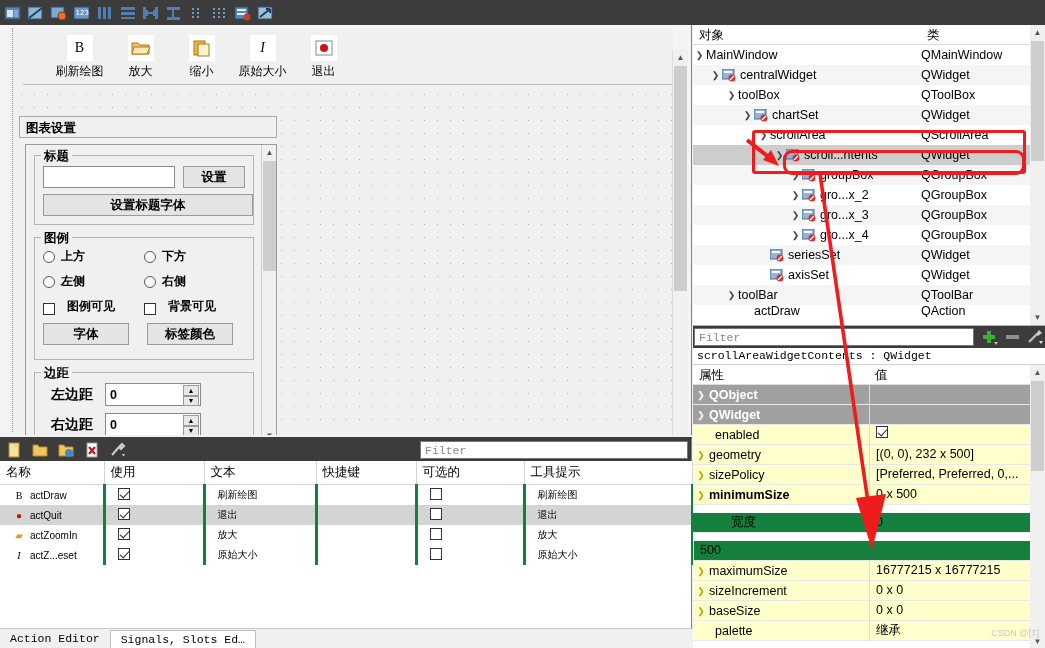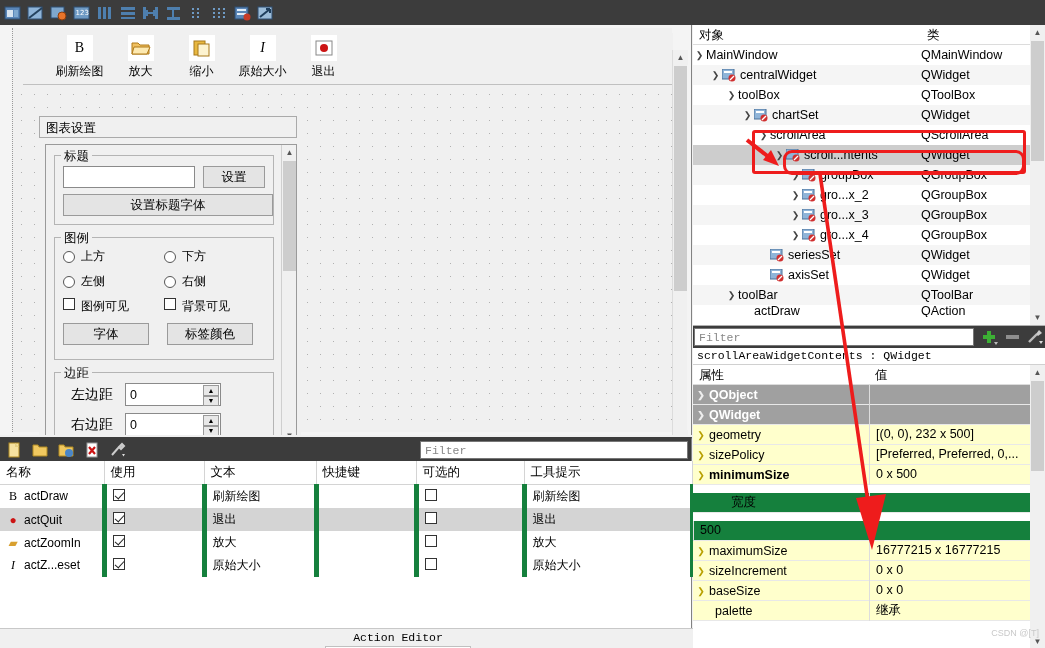--- a/index.html
+++ b/index.html
@@ -39,22 +39,23 @@
     display:flex; align-items:flex-start; padding-top:2px;
   }
   .dt-item{ width:57px; display:flex; flex-direction:column; align-items:center;
     cursor:pointer; margin-right:4px;}
   .dt-item:first-child{margin-left:28px;}
   .dt-ico{ width:26px;height:26px; background:#fff; border:1px solid #fff;
     display:flex;align-items:center;justify-content:center; font-size:14px;}
   .dt-lbl{ font-size:12px; margin-top:2px; white-space:nowrap;}
   
   #chart-set-panel{
-    position:absolute; left:26px; top:88px; width:262px; height:330px;
+    position:absolute; left:6px; top:88px; width:262px; height:330px;
     background:#f0f0f0;
+    font-weight:bold;
   }
   #chart-set-title{
     position:absolute; left:0; top:0; width:258px; height:22px;
     border:1px solid #aaa; background:#f0f0f0; padding:3px 6px; font-size:12.5px;
   }
   #scroll-inner{
     position:absolute; left:6px; top:28px; width:252px; height:300px;
     border:1px solid #9a9a9a; background:#f0f0f0; overflow:hidden;
   }
   #scroll-content{ position:absolute; left:0; top:0; width:236px; padding:6px 8px;}
@@ -64,21 +65,21 @@
   .ed-line{ width:132px;height:22px;border:1px solid #8a8a8a;background:#fff;}
   .btn{ height:22px; border:1px solid #9a9a9a; background:#e4e4e4; font-size:12.5px;
     display:flex;align-items:center;justify-content:center; cursor:pointer;
     font-family:"Liberation Sans",sans-serif;}
   .btn-set{ width:62px; margin-left:8px;}
   .btn-wide{ width:210px; margin-top:2px;}
   .btn-half{ width:86px;}
   .radio-row{display:flex; margin-bottom:8px;}
   .radio-cell{ width:105px; display:flex; align-items:center; gap:6px; cursor:pointer;}
   .radio{ width:12px;height:12px;border:1.5px solid #555;border-radius:50%;background:#fff;}
-  .chk-cell{ width:105px; display:flex; align-items:flex-start; gap:6px; cursor:pointer;}
+  .chk-cell{ width:105px; display:flex; align-items:flex-end; gap:12px; cursor:pointer;}
   .chk{ width:12px;height:12px;border:1.5px solid #333;background:#fff;}
   .spin-row{ display:flex; align-items:center; margin-bottom:7px;}
   .spin-lbl{ width:62px; font-size:14px; padding-left:8px;}
   .spin{ width:96px;height:23px;border:1px solid #8a8a8a;background:#fff;
     display:flex; align-items:center; position:relative;}
   .spin span{padding-left:4px;font-size:12.5px;}
   .spin-btns{ position:absolute; right:1px; top:1px; width:16px; height:21px;
     display:flex; flex-direction:column;}
   .spin-b{ flex:1; border:1px solid #9a9a9a; background:#e8e8e8;
     display:flex;align-items:center;justify-content:center; font-size:7px; cursor:pointer;}
@@ -103,30 +104,30 @@
   }
   #ae-toolbar{ height:22px; background:#3c3c3c; display:flex; align-items:center;
     padding-left:4px; gap:6px; position:relative;}
   #ae-filter{ position:absolute; left:420px; top:2px; width:268px; height:18px;
     background:#fff; border:1px solid #777; color:#888; font-size:11.5px;
     font-family:"Liberation Mono",monospace; padding:2px 4px;}
   #ae-table{ width:692px; border-collapse:collapse; table-layout:fixed;}
   #ae-table th{ font-weight:normal; text-align:left; font-size:12.5px;
     padding:3px 6px; border-right:1px solid #d4d4d4; border-bottom:1px solid #d4d4d4;
     background:#fff;}
-  #ae-table td{ font-size:12px; padding:3px 6px; border-right:5px solid #15803d;}
+  #ae-table td{ font-size:10px; padding:3px 12px; border-right:3px solid #15803d;}
   #ae-table tr.alt td{ background:#d4d4d4;}
   .ae-chk{ width:12px;height:12px;border:1.3px solid #333;background:#fff;display:inline-block;
     position:relative;}
   .ae-chk.on::after{content:"";position:absolute;left:3px;top:0px;width:4px;height:8px;
     border:solid #222;border-width:0 1.6px 1.6px 0;transform:rotate(42deg);}
   .ae-ico{ display:inline-block; width:14px; text-align:center; margin-right:4px;}
   #ae-tabs{ position:absolute; left:0; bottom:0; width:796px; height:20px;
     background:#f0f0f0; border-top:1px solid #c8c8c8; display:flex; align-items:center;
-    font-family:"Liberation Mono",monospace; font-size:11.5px;flex-direction:column;}
+    font-family:"Liberation Mono",monospace; font-size:11.5px;}
   .ae-tab{ padding:2px 10px; cursor:pointer; white-space:nowrap;}
   .ae-tab.active{ background:#fff; border:1px solid #c0c0c0; border-bottom:none;}
   
   #obj-inspector{
     position:absolute; left:693px; top:25px; width:352px; height:300px;
     background:#fff; overflow:hidden;
   }
   #oi-head{ display:flex; height:20px; border-bottom:1px solid #dcdcdc; background:#fff;}
   #oi-head div{ font-size:12.5px; padding:2px 6px;}
   .oi-c1{width:228px;}
@@ -718,20 +719,27 @@
   </div>
   <div class="pe-row group">
     <div class="pe-n">
         <span class="pe-arw">❯</span>
       <span>QWidget</span>
       </div>
     <div class="pe-v"></div>
   </div>
   <div class="pe-row val">
     <div class="pe-n">
+        <span class="pe-arw empty">❯</span>
+      <span class="indent" style="padding-left:6px;">enabled</span>
+      </div>
+    <div class="pe-v"><span class="ae-chk on"></span></div>
+  </div>
+  <div class="pe-row val">
+    <div class="pe-n">
         <span class="pe-arw">❯</span>
       <span style="font-weight:normal;">geometry</span>
       </div>
     <div class="pe-v">[(0, 0), 232 x 500]</div>
   </div>
   <div class="pe-row val">
     <div class="pe-n">
         <span class="pe-arw">❯</span>
       <span>sizePolicy</span>
       </div>

